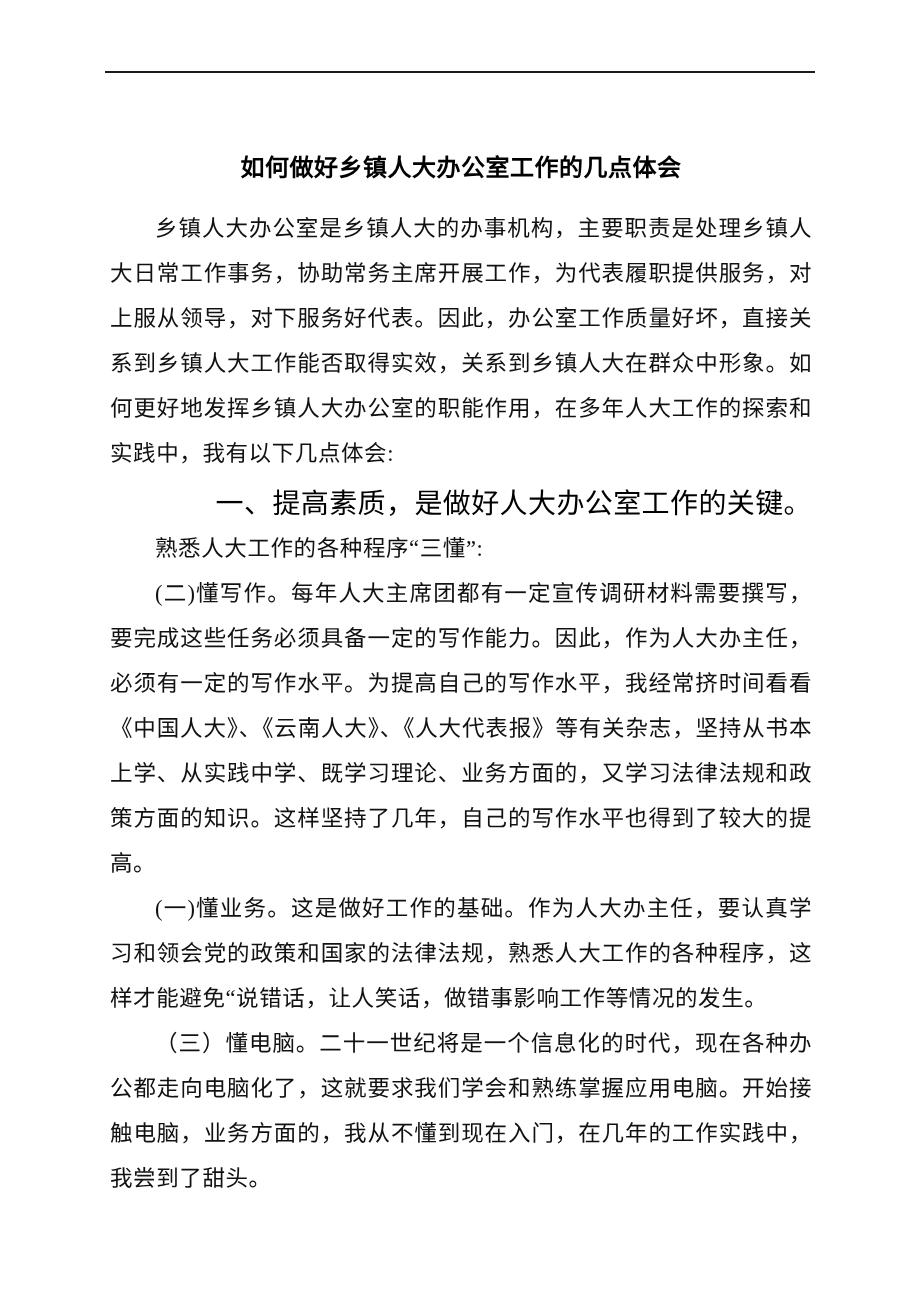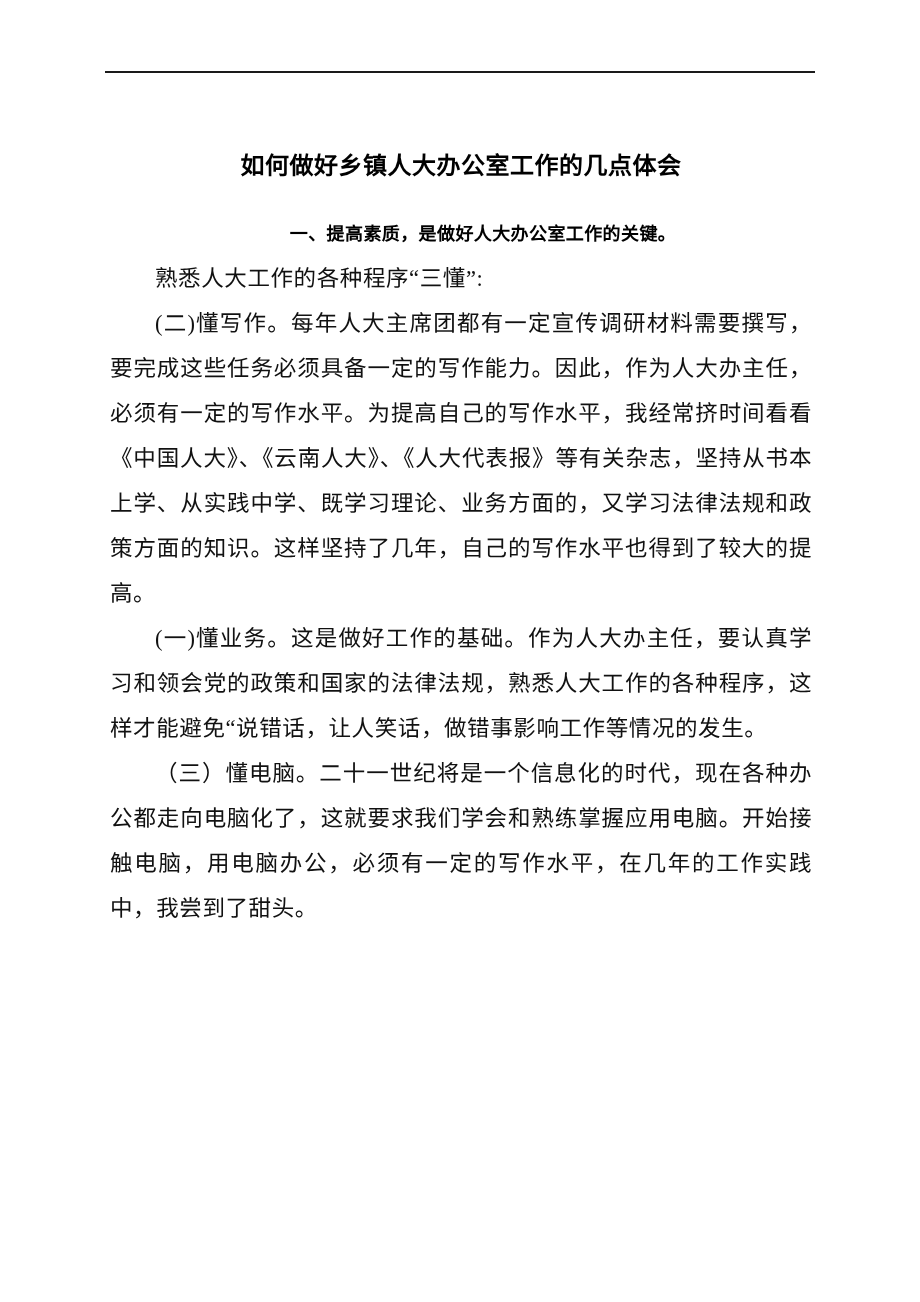--- a/index.html
+++ b/index.html
@@ -43,21 +43,21 @@
 
   
   .content {
     position: absolute;
     left: 110px;
     top: 86px;
     width: 702px;
   }
 
   .doc-title {
-    font-family: Liberation Mono, monospace;
+    font-family: Liberation Sans, sans-serif;
     font-weight: bold;
     font-size: 24px;
     line-height: 40px;
     text-align: center;
     color: #000000;
     margin: 62px 0 18px 0;
     letter-spacing: 0.5px;
   }
 
   p.body-para {
@@ -67,26 +67,26 @@
     color: #111111;
     margin: 0;
     text-align: justify;
     text-justify: inter-ideograph;
     text-indent: 45px;
     letter-spacing: 0.6px;
   }
 
   p.section-heading {
     font-family: "DejaVu Sans", "Liberation Sans", sans-serif;
-    font-weight: bold;
-    font-size: 18px;
+    font-weight: normal;
+    font-size: 28px;
     line-height: 45px;
     color: #000000;
     margin: 0;
-    text-align: center;
+    text-align: right;
     text-indent: 44px;
     letter-spacing: 0.4px;
   }
 
   p.gap-before {
     margin-top: 2px;
   }
 
   .spacer-sm { height: 3px; }
 
@@ -99,29 +99,30 @@
 <div class="page">
 
   <div class="header-zone">
     <div class="header-rule"></div>
   </div>
 
   <div class="content">
 
     <h1 class="doc-title">如何做好乡镇人大办公室工作的几点体会</h1>
 
+    <p class="body-para">乡镇人大办公室是乡镇人大的办事机构，主要职责是处理乡镇人大日常工作事务，协助常务主席开展工作，为代表履职提供服务，对上服从领导，对下服务好代表。因此，办公室工作质量好坏，直接关系到乡镇人大工作能否取得实效，关系到乡镇人大在群众中形象。如何更好地发挥乡镇人大办公室的职能作用，在多年人大工作的探索和实践中，我有以下几点体会:</p>
 
     <div class="spacer-sm"></div>
 
     <p class="section-heading gap-before">一、提高素质，是做好人大办公室工作的关键。</p>
 
     <p class="body-para">熟悉人大工作的各种程序“三懂”:</p>
 
     <p class="body-para">(二)懂写作。每年人大主席团都有一定宣传调研材料需要撰写，要完成这些任务必须具备一定的写作能力。因此，作为人大办主任，必须有一定的写作水平。为提高自己的写作水平，我经常挤时间看看《中国人大》、《云南人大》、《人大代表报》等有关杂志，坚持从书本上学、从实践中学、既学习理论、业务方面的，又学习法律法规和政策方面的知识。这样坚持了几年，自己的写作水平也得到了较大的提高。</p>
 
     <p class="body-para">(一)懂业务。这是做好工作的基础。作为人大办主任，要认真学习和领会党的政策和国家的法律法规，熟悉人大工作的各种程序，这样才能避免“说错话，让人笑话，做错事影响工作等情况的发生。</p>
 
-    <p class="body-para">（三）懂电脑。二十一世纪将是一个信息化的时代，现在各种办公都走向电脑化了，这就要求我们学会和熟练掌握应用电脑。开始接触电脑，用电脑办公，必须有一定的写作水平，在几年的工作实践中，我尝到了甜头。</p>
+    <p class="body-para">（三）懂电脑。二十一世纪将是一个信息化的时代，现在各种办公都走向电脑化了，这就要求我们学会和熟练掌握应用电脑。开始接触电脑，业务方面的，我从不懂到现在入门，在几年的工作实践中，我尝到了甜头。</p>
 
     <div class="tail-space"></div>
 
   </div>
 </div>
 
 </body></html>

